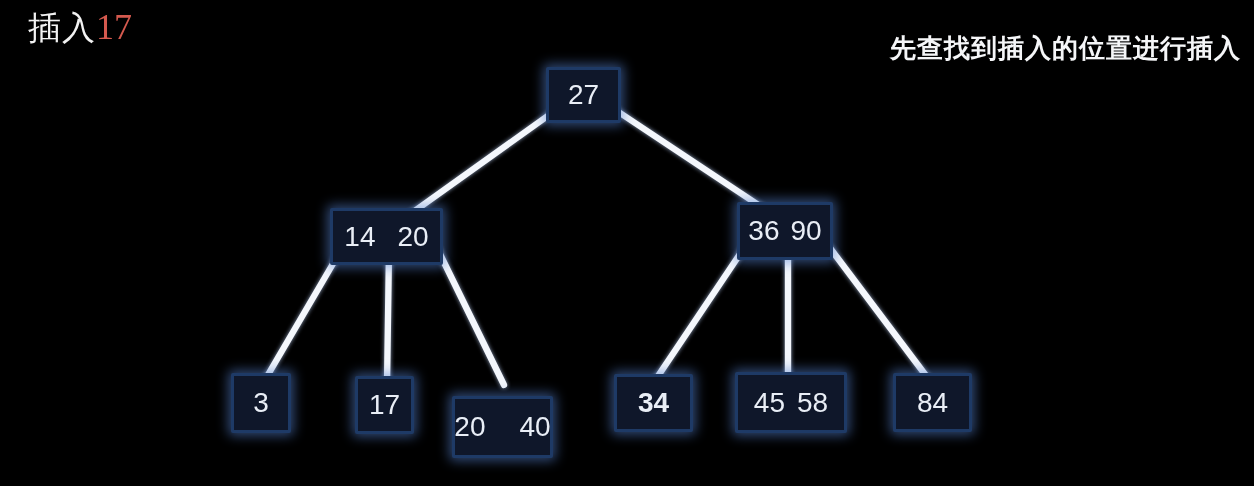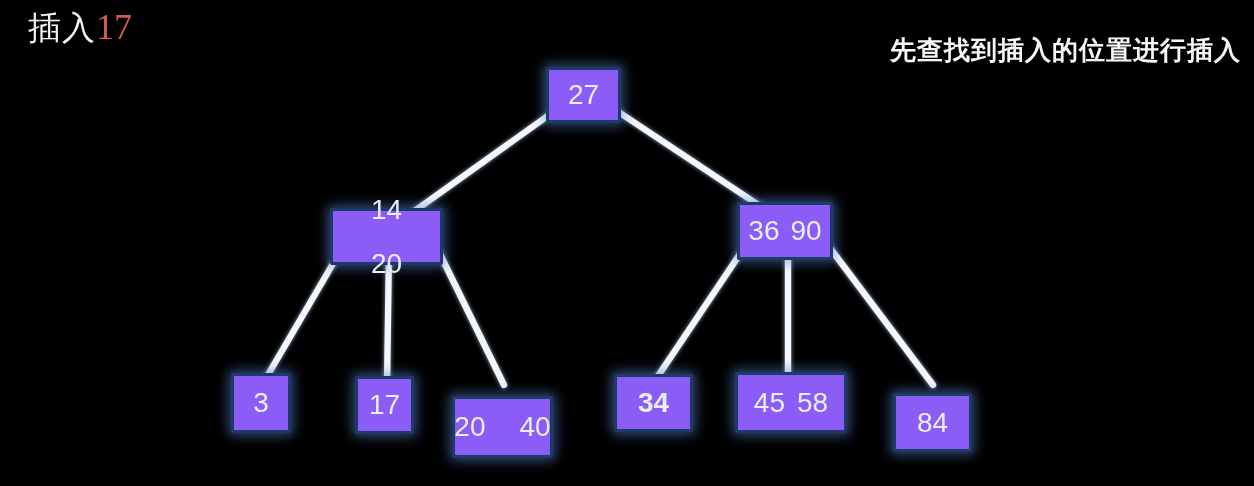--- a/index.html
+++ b/index.html
@@ -37,57 +37,58 @@
   .notes {
     position: absolute;
     left: 890px;
     top: 24px;
     font-size: 26px;
     line-height: 52px;
     font-weight: bold;
     color: #f5f6f8;
     letter-spacing: 1px;
     white-space: nowrap;
+    font-family: Liberation Mono, monospace;
   }
 
   
   svg.edges {
     position: absolute;
     left: 0;
     top: 0;
     z-index: 1;
   }
 
   
   .node {
     position: absolute;
     z-index: 2;
     box-sizing: border-box;
-    background: #8b5cf6;
+    background: #0f172a;
     border: 3px solid #1e3a66;
     border-radius: 2px;
     box-shadow: 0 0 12px 3px rgba(88, 132, 210, 0.55);
     display: flex;
     align-items: center;
     justify-content: center;
     gap: 22px;
     color: #e9eef6;
     font-size: 28px;
   }
   .key { display: inline-block; }
 
   .n-root  { left: 546px; top: 67px;  width: 75px;  height: 56px; }
-  .n-il    { left: 330px; top: 208px; width: 113px; height: 57px; flex-direction: column; }
+  .n-il    { left: 330px; top: 208px; width: 113px; height: 57px; }
   .n-ir    { left: 737px; top: 202px; width: 96px;  height: 58px; gap: 11px; }
   .n-l3    { left: 231px; top: 373px; width: 60px;  height: 60px; }
   .n-l17   { left: 355px; top: 376px; width: 59px;  height: 58px; }
   .n-l2023 { left: 452px; top: 396px; width: 101px; height: 62px; gap: 34px; }
   .n-l34   { left: 614px; top: 374px; width: 79px;  height: 58px; font-weight: bold; }
   .n-l4558 { left: 735px; top: 372px; width: 112px; height: 61px; gap: 12px; }
-  .n-l84   { left: 893px; top: 373px; width: 79px;  height: 59px; margin-top: 20px; }
+  .n-l84   { left: 893px; top: 373px; width: 79px;  height: 59px; }
 </style>
 </head>
 <body>
 
 <div class="stage">
 
   <div class="title">
     <span>插入</span><span class="accent">17</span>
   </div>
 

